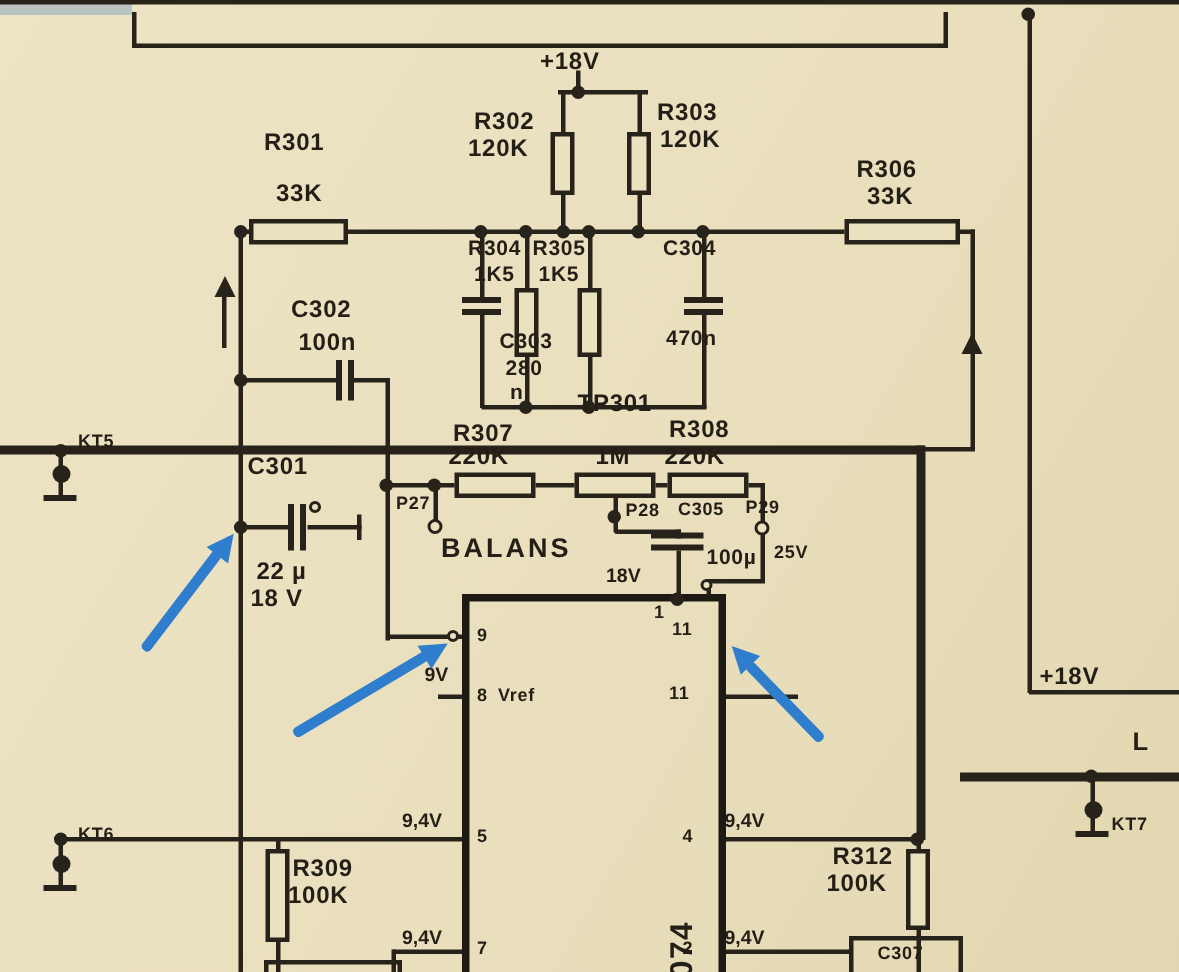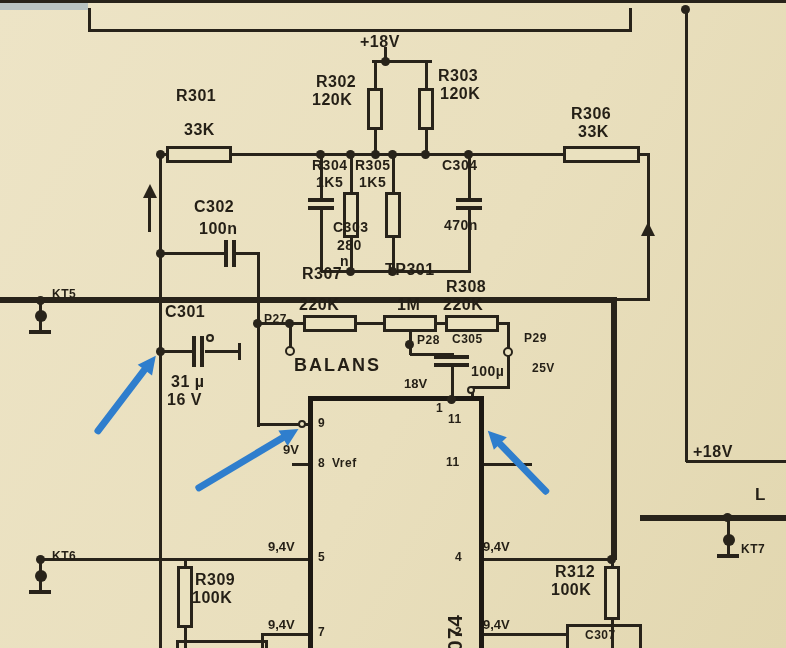--- a/index.html
+++ b/index.html
@@ -172,37 +172,37 @@
   <div class="lbl s14" style="left:316px;top:175px">1K5</div>
   <div class="lbl s14" style="left:355px;top:158px">R305</div>
   <div class="lbl s14" style="left:359px;top:175px">1K5</div>
   <div class="lbl s14" style="left:442px;top:158px">C304</div>
   <div class="lbl s14" style="left:444px;top:218px">470n</div>
   <div class="lbl s14" style="left:333px;top:220px">C303</div>
   <div class="lbl s14" style="left:337px;top:238px">280</div>
   <div class="lbl s14" style="left:340px;top:254px">n</div>
   <div class="lbl" style="left:194px;top:199px">C302</div>
   <div class="lbl" style="left:199px;top:221px">100n</div>
-  <div class="lbl" style="left:302px;top:266px">R307</div>
+  <div class="lbl" style="left:302px;top:282px">R307</div>
   <div class="lbl" style="left:299px;top:297px">220K</div>
   <div class="lbl" style="left:385px;top:262px">TP301</div>
   <div class="lbl" style="left:397px;top:297px">1M</div>
   <div class="lbl" style="left:446px;top:279px">R308</div>
   <div class="lbl" style="left:443px;top:297px">220K</div>
-  <div class="lbl s15" style="left:264px;top:313px">P27</div>
+  <div class="lbl s15" style="left:264px;top:329px">P27</div>
   <div class="lbl s15" style="left:417px;top:334px">P28</div>
-  <div class="lbl s15" style="left:524px;top:332px">P29</div>
+  <div class="lbl s15" style="left:497px;top:332px">P29</div>
   <div class="lbl bal" style="left:294px;top:356px">BALANS</div>
   <div class="lbl s15" style="left:452px;top:333px">C305</div>
   <div class="lbl s14" style="left:471px;top:364px">100µ</div>
-  <div class="lbl s15" style="left:532px;top:362px">25V</div>
+  <div class="lbl s15" style="left:516px;top:362px">25V</div>
   <div class="lbl s13" style="left:404px;top:377px">18V</div>
   <div class="lbl" style="left:165px;top:304px">C301</div>
-  <div class="lbl" style="left:171px;top:374px">31 µ</div>
-  <div class="lbl" style="left:167px;top:392px">16 V</div>
+  <div class="lbl" style="left:171px;top:374px">22 µ</div>
+  <div class="lbl" style="left:167px;top:392px">18 V</div>
   <div class="lbl s15" style="left:52px;top:288px">KT5</div>
   <div class="lbl s15" style="left:52px;top:550px">KT6</div>
   <div class="lbl s15" style="left:741px;top:543px">KT7</div>
   <div class="lbl s13" style="left:283px;top:443px">9V</div>
   <div class="lbl s15" style="left:318px;top:417px">9</div>
   <div class="lbl s15" style="left:318px;top:457px">8</div>
   <div class="lbl s15" style="left:332px;top:457px">Vref</div>
   <div class="lbl s15" style="left:318px;top:551px">5</div>
   <div class="lbl s15" style="left:318px;top:626px">7</div>
   <div class="lbl s15" style="left:436px;top:402px">1</div>

